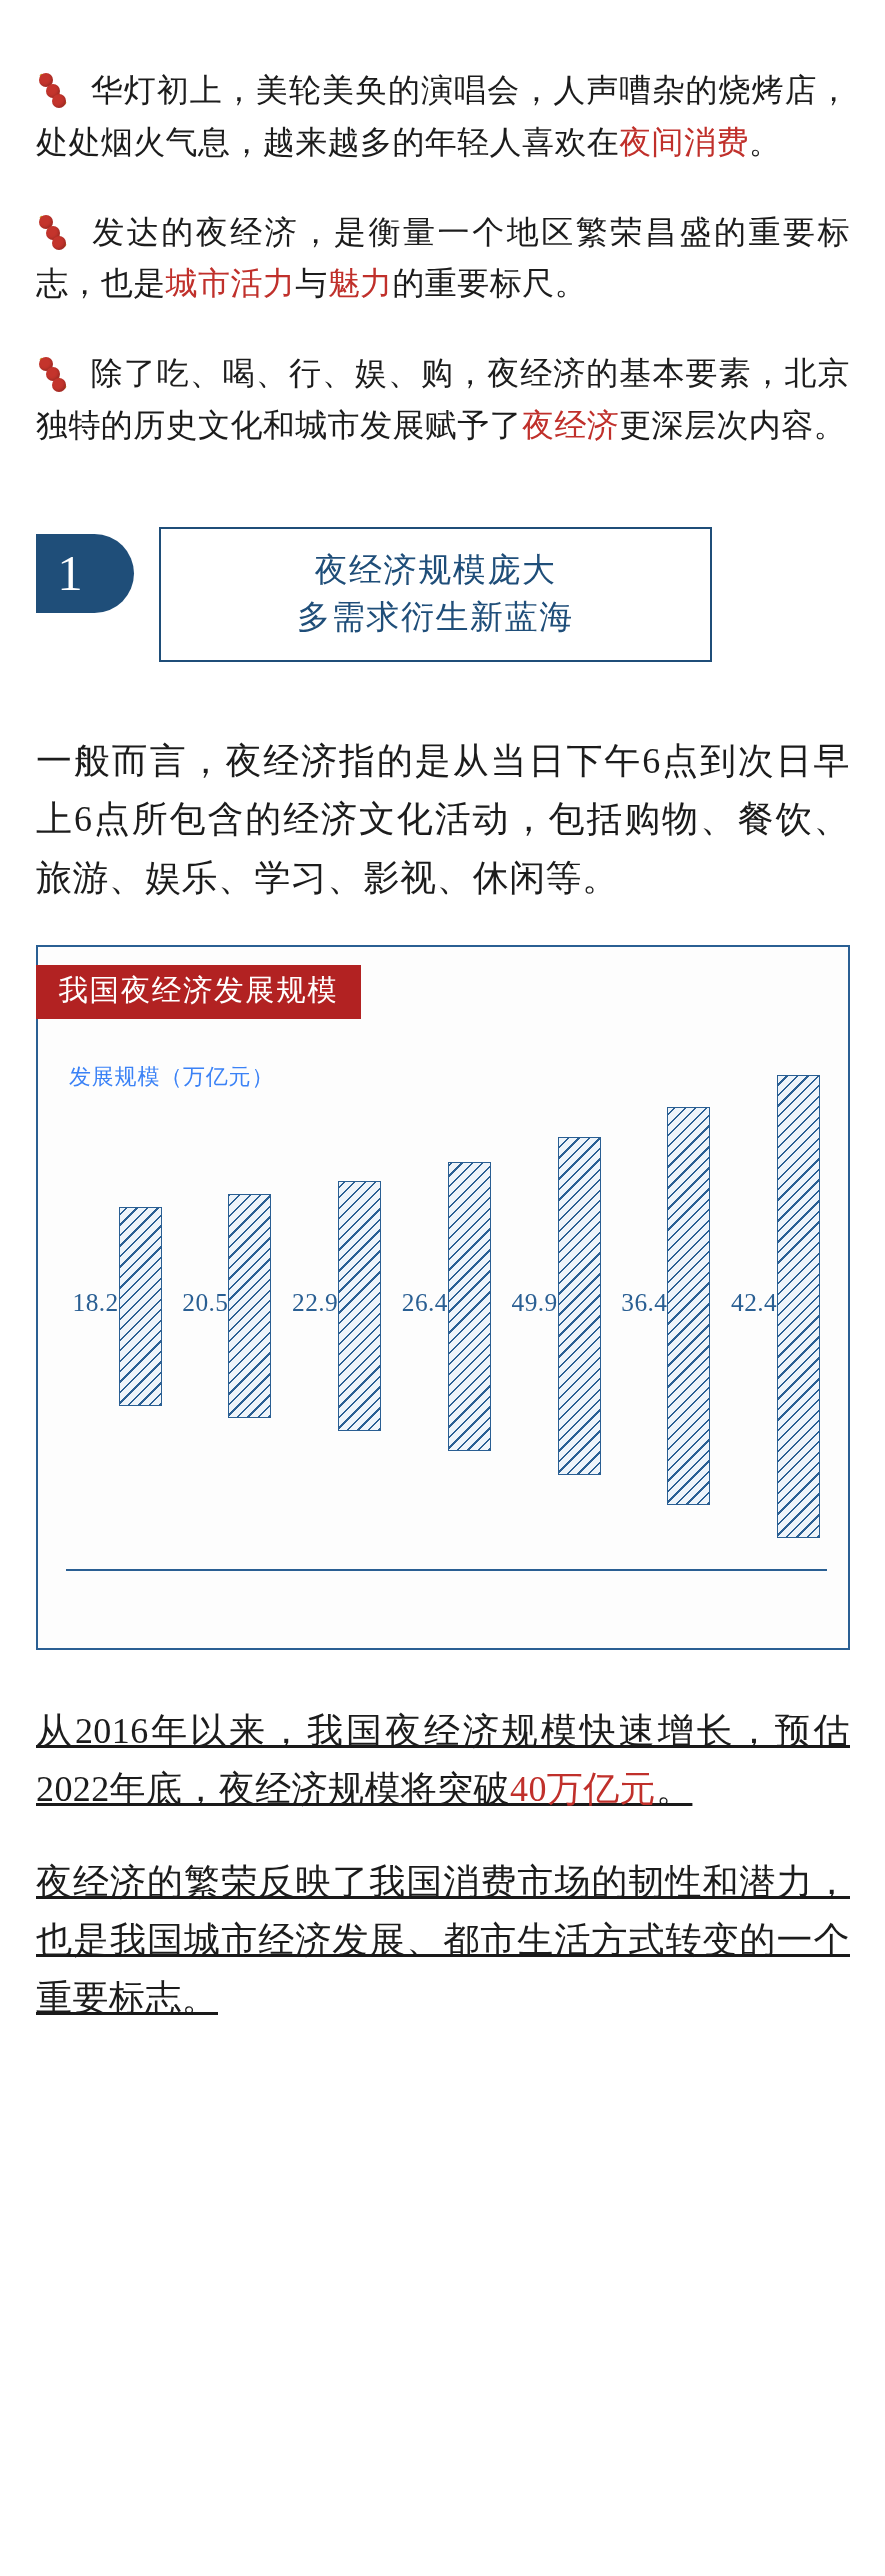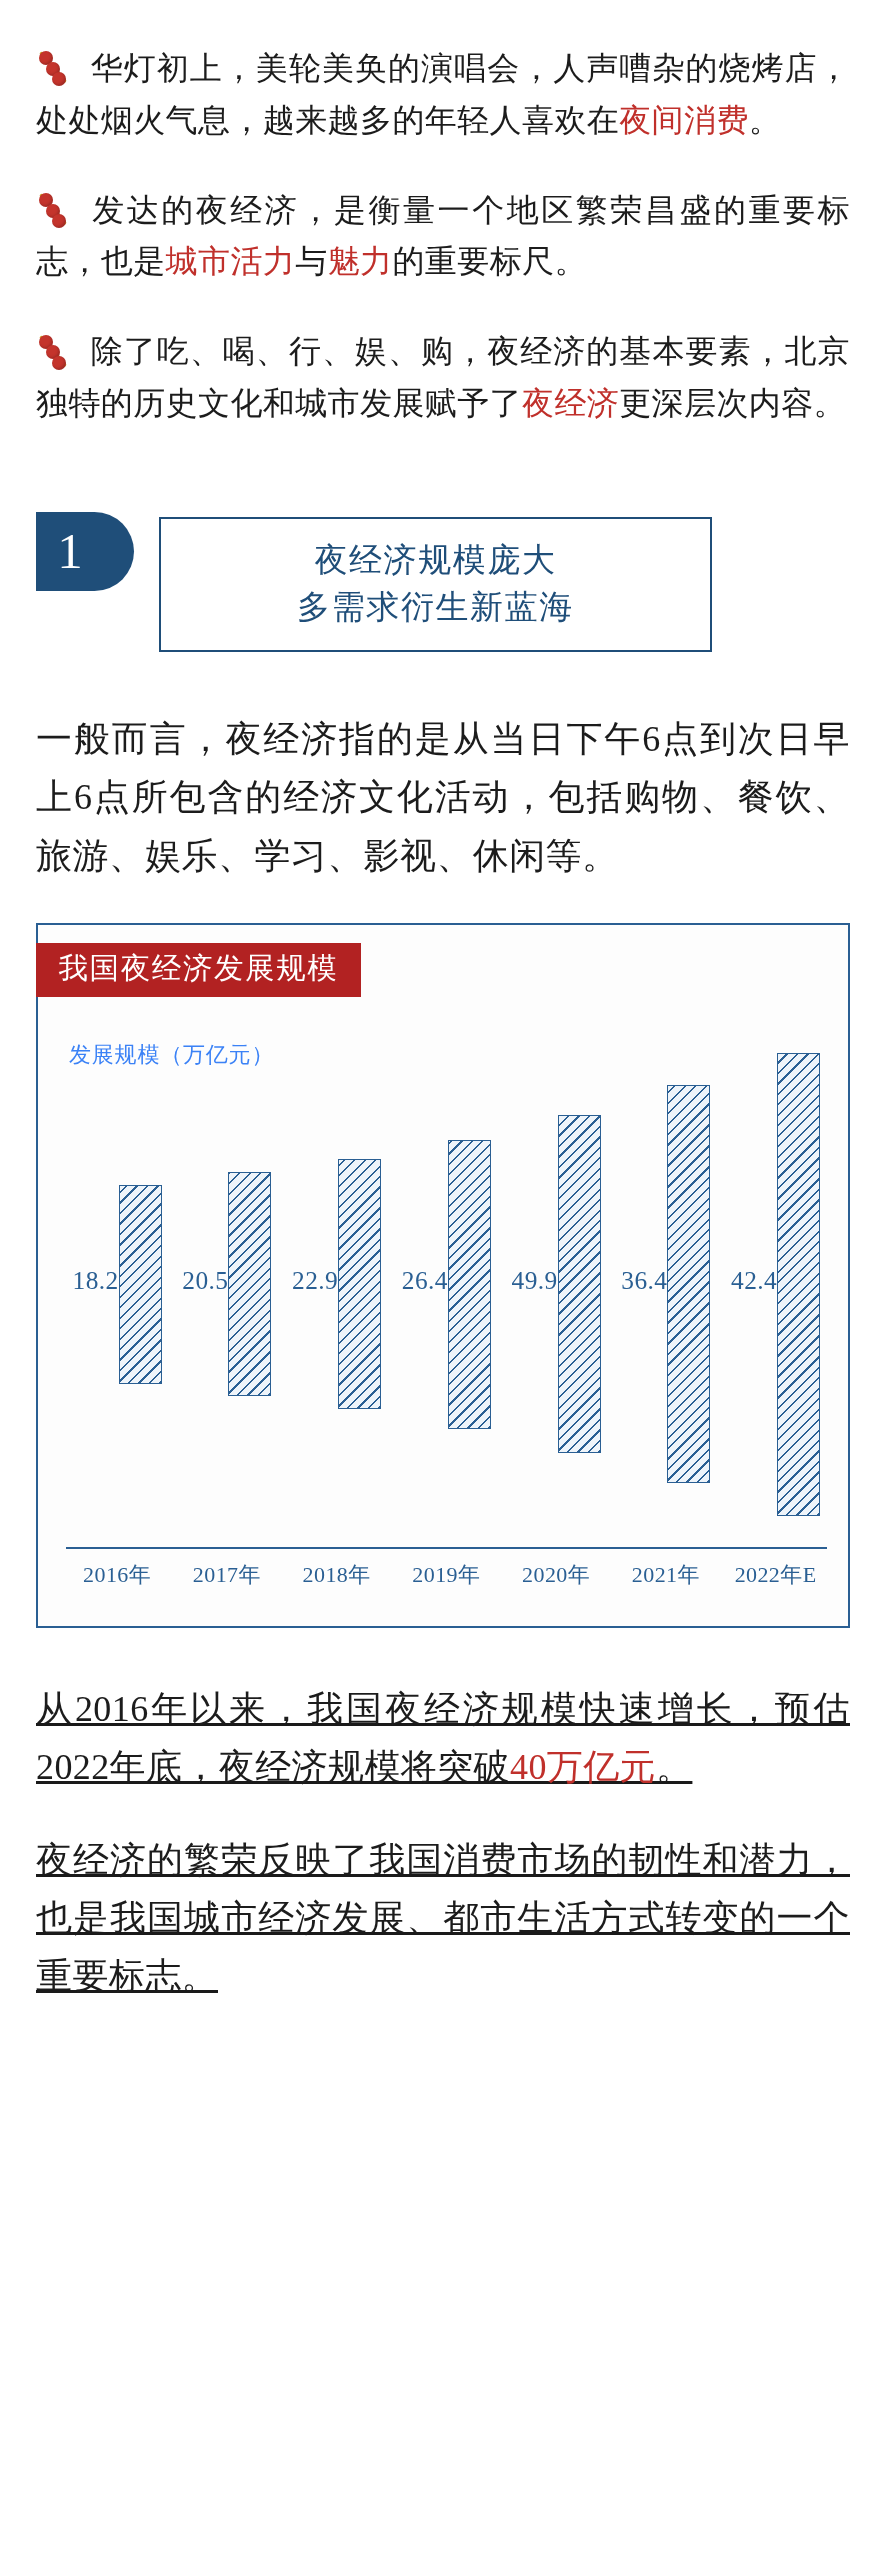--- a/index.html
+++ b/index.html
@@ -18,21 +18,21 @@
     width: 886px;
     min-height: 2576px;
     position: relative;
     box-sizing: border-box;
     padding: 0 36px;
     background: #ffffff;
   }
 
   
   .intro {
-    padding-top: 43px;
+    padding-top: 65px;
   }
   .bullet-para {
     position: relative;
     padding-left: 0;
     margin-bottom: 38px;
   }
   .bullet-para p {
     margin: 0;
     font-size: 32px;
     line-height: 1.62;
@@ -110,21 +110,20 @@
     font-family: "Liberation Serif", serif;
   }
   .sec-title-box {
     position: absolute;
     left: 123px;
     top: 0;
     right: 138px;
     border: 2.5px solid #1f4e79;
     padding: 18px 21.3px 19.7px 21.3px;
     box-sizing: border-box;
-    margin-top: 12px;
   }
   .sec-title-box .line {
     color: #1f4e79;
     font-size: 33px;
     line-height: 1.42;
     letter-spacing: 1.6px;
     text-align: center;
     font-family: "Liberation Serif", serif;
   }
 
@@ -325,29 +324,20 @@
             <div class="bar-rect" style="height: 398px;"></div>
           </div>
           <div class="bar-col">
             <div class="bar-value">42.4</div>
             <div class="bar-rect" style="height: 463px;"></div>
           </div>
         </div>
       <div class="axis-line"></div>
     </div>
 
-    <div class="xlabels" id="xlabels">
-        <div class="xlabel">2016年</div>
-        <div class="xlabel">2017年</div>
-        <div class="xlabel">2018年</div>
-        <div class="xlabel">2019年</div>
-        <div class="xlabel">2020年</div>
-        <div class="xlabel">2021年</div>
-        <div class="xlabel">2022年E</div>
-      </div>
   </div>
 
   <div class="tail">
     <p class="body-para"><span>从2016年以来，我国夜经济规模快速增长，预估2022年底，夜经济规模将突破</span><span class="hl-red">40万亿元</span><span>。</span></p>
     <p class="body-para">夜经济的繁荣反映了我国消费市场的韧性和潜力，也是我国城市经济发展、都市生活方式转变的一个重要标志。</p>
   </div>
 
 </div>
 
 

